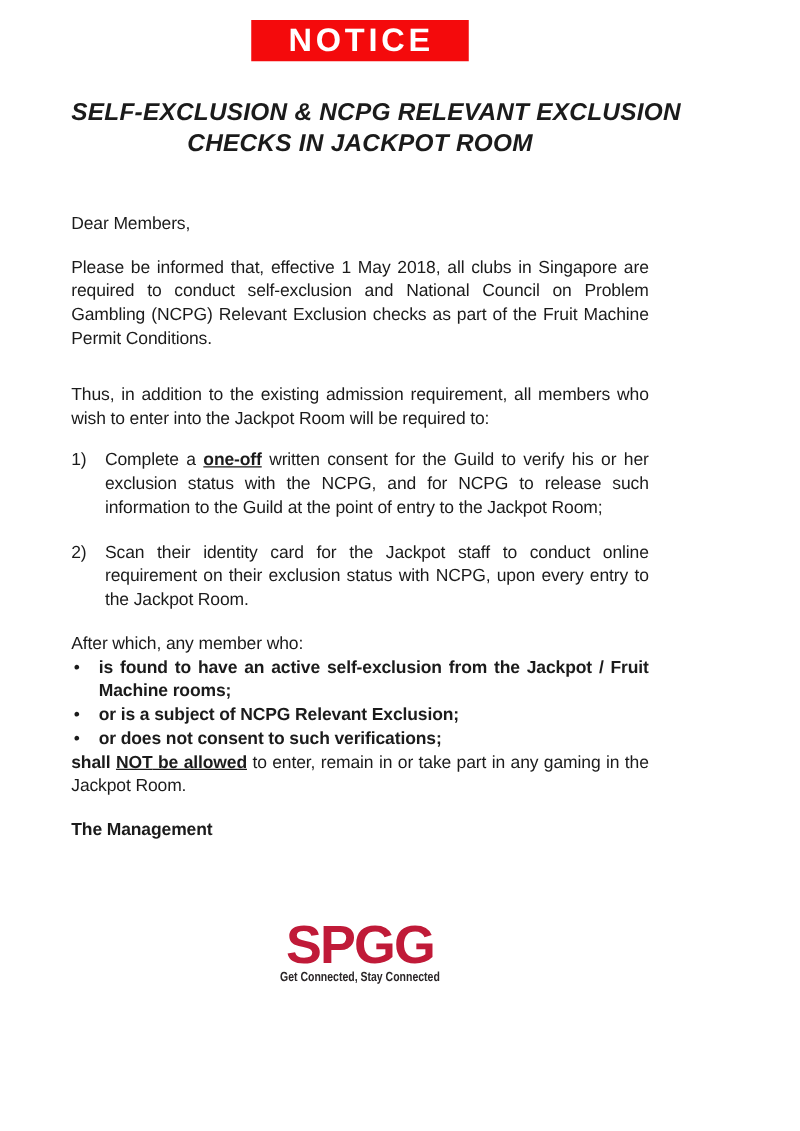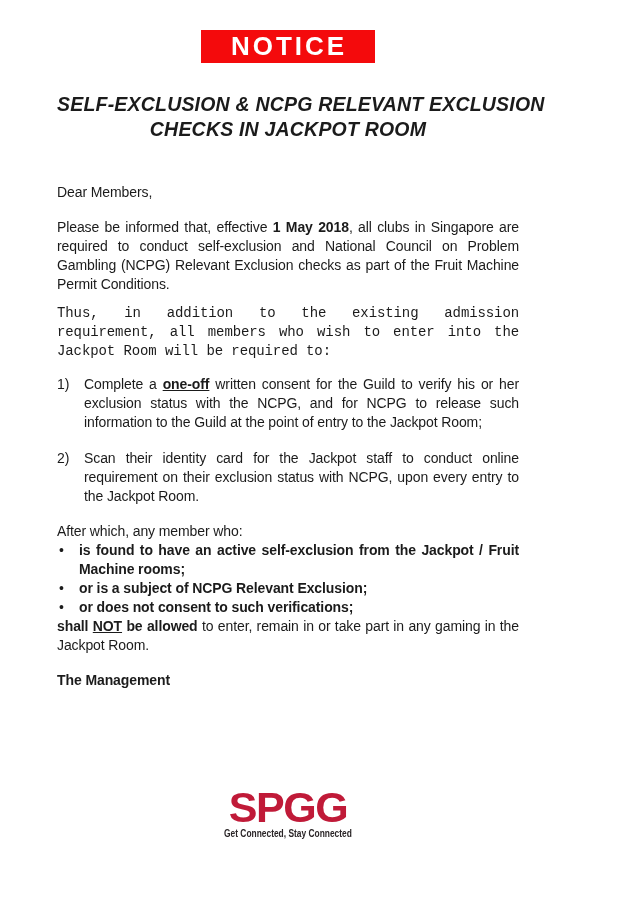--- a/index.html
+++ b/index.html
@@ -12,21 +12,21 @@
   *{margin:0;padding:0;box-sizing:border-box;}
   html,body{background:#ffffff;}
   body{
     width:640px;height:905px;
     font-family:"Liberation Sans",sans-serif;
     color:var(--text);
     overflow:hidden;
   }
   .page{
     width:576px;height:905px;
-    padding:30px 57px 20px 57px;
+    padding:16px 57px 20px 57px;
     background:#ffffff;
   }
   .banner-row{display:flex;justify-content:center;margin-bottom:29px;}
   .banner{
     background:var(--banner-bg);
     color:var(--banner-fg);
     font-weight:bold;
     font-size:26px;
     line-height:26px;
     letter-spacing:3px;
@@ -39,34 +39,34 @@
     line-height:25px;
     letter-spacing:0.2px;
     margin-bottom:41px;
     font-style:italic;
   }
   .title .title-line{display:block;white-space:nowrap;}
   .bodytext{font-size:14px;line-height:19px;letter-spacing:-0.1px;}
   .justify{text-align:justify;text-justify:inter-word;}
   .salutation{margin:0;}
   .mt16{margin-top:16px;}
-  .mt14{margin-top:10px;font-family:Liberation Mono, monospace;}
+  .mt14{margin-top:26px;}
   .mt19{margin-top:19px;}
   .mt28{margin-top:16px;}
   .nlist{margin-top:14px;}
   .nitem{display:flex;}
   .nitem + .nitem{margin-top:17px;}
   .nnum{width:27px;flex-shrink:0;}
   .ntext{flex:1;display:block;}
   .bitem{display:flex;}
   .bdot{width:22px;flex-shrink:0;text-align:left;padding-left:2px;}
   .btext{flex:1;display:block;font-weight:bold;}
   .consequence{margin-top:0;}
   .signature{font-weight:bold;}
-  .logo{margin-top:100px;display:flex;flex-direction:column;align-items:center;}
+  .logo{margin-top:66px;display:flex;flex-direction:column;align-items:center;}
   .logo-text{
     color:var(--logo-red);
     font-weight:bold;
     font-size:43px;
     line-height:34px;
     letter-spacing:-1.5px;
   }
   .logo-tagline{
     color:var(--tagline-color);
     font-weight:bold;
@@ -89,21 +89,21 @@
 
   <h1 class="title">
     <span class="title-line">SELF-EXCLUSION &amp; NCPG RELEVANT EXCLUSION</span>
     <span class="title-line">CHECKS IN JACKPOT ROOM</span>
   </h1>
 
   <div class="bodytext">
 
     <p class="salutation">Dear Members,</p>
 
-    <p class="justify mt16"><span>Please be informed that, effective </span><span style="font-weight: bold;">1 May 2018</span><span>, all clubs in Singapore are required to conduct self-exclusion and National Council on Problem Gambling (NCPG) Relevant Exclusion checks as part of the Fruit Machine Permit Conditions.</span></p>
+    <p class="justify mt16"><span>Please be informed that, effective </span><span style="font-weight: normal;">1 May 2018</span><span>, all clubs in Singapore are required to conduct self-exclusion and National Council on Problem Gambling (NCPG) Relevant Exclusion checks as part of the Fruit Machine Permit Conditions.</span></p>
 
     <p class="justify mt14"><span>Thus, in addition to the existing admission requirement, all members who wish to enter into the Jackpot Room will be required to:</span></p>
 
     <div class="nlist">
       <div class="nitem">
         <span class="nnum">1)</span>
         <span class="ntext justify"><span>Complete a </span><span style="font-weight: bold; text-decoration: underline;">one-off</span><span> written consent for the Guild to verify his or her exclusion status with the NCPG, and for NCPG to release such information to the Guild at the point of entry to the Jackpot Room;</span></span>
       </div>
       <div class="nitem">
         <span class="nnum">2)</span>
@@ -120,21 +120,21 @@
       </div>
       <div class="bitem">
         <span class="bdot">•</span>
         <span class="btext justify"><span style="font-weight: bold;">or is a subject of NCPG Relevant Exclusion;</span></span>
       </div>
       <div class="bitem">
         <span class="bdot">•</span>
         <span class="btext justify"><span style="font-weight: bold;">or does not consent to such verifications;</span></span>
       </div>
 
-      <div class="consequence justify"><span style="font-weight: bold;">shall </span><span style="font-weight: bold; text-decoration: underline;">NOT</span><span style="font-weight: bold;"> be allowed</span><span> to enter, remain in or take part in any gaming in the Jackpot Room.</span></div>
+      <div class="consequence justify"><span style="font-weight: bold;">shall </span><span style="font-weight: bold; text-decoration: underline;">NOT</span><span style="font-weight: bold; text-decoration: underline;"> be allowed</span><span> to enter, remain in or take part in any gaming in the Jackpot Room.</span></div>
     </div>
 
 
 
     <p class="signature mt16">The Management</p>
 
   </div>
 
   <div class="logo">
     <div class="logo-text">SPGG</div>

